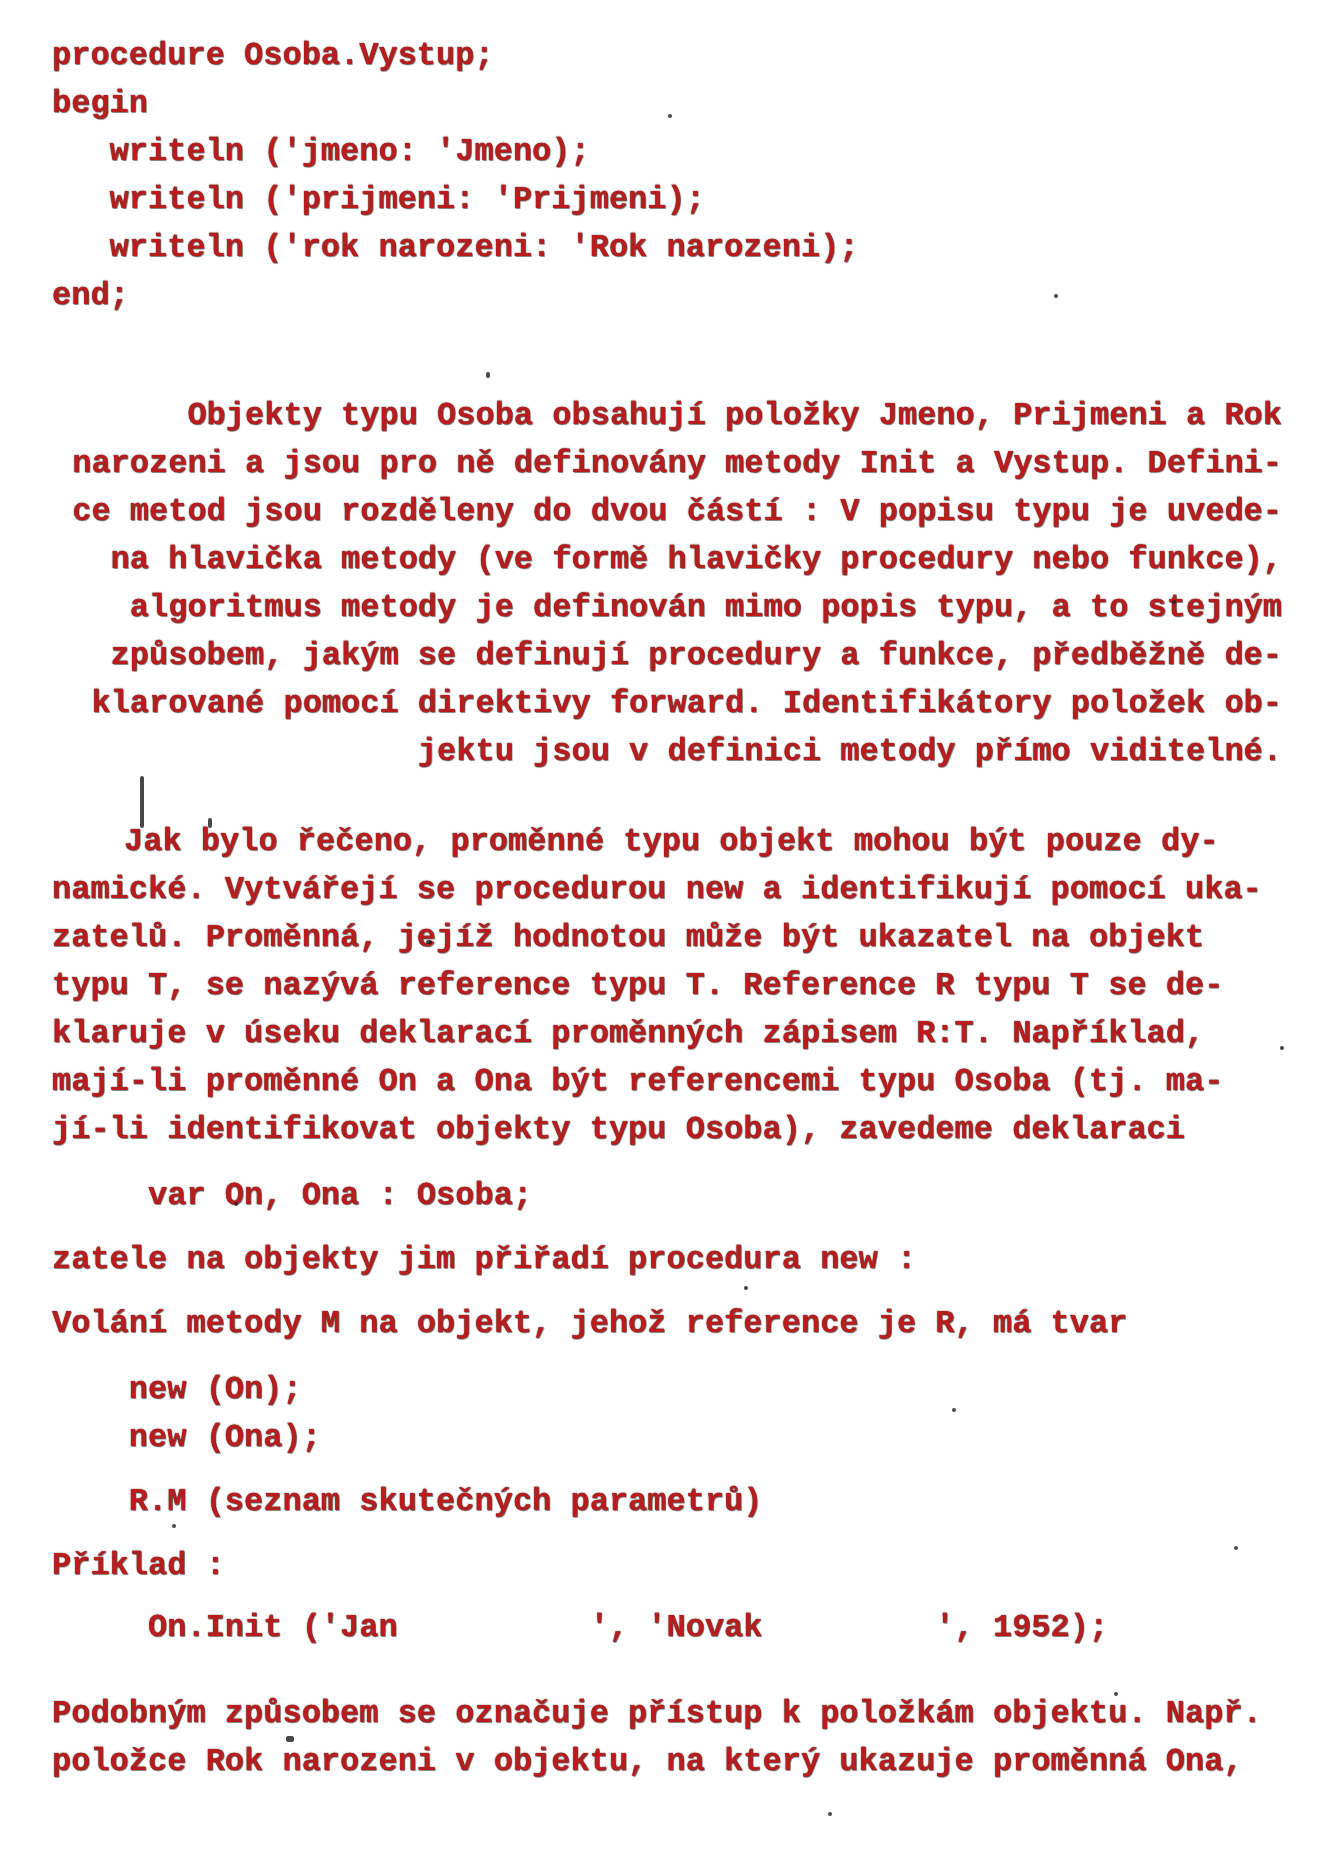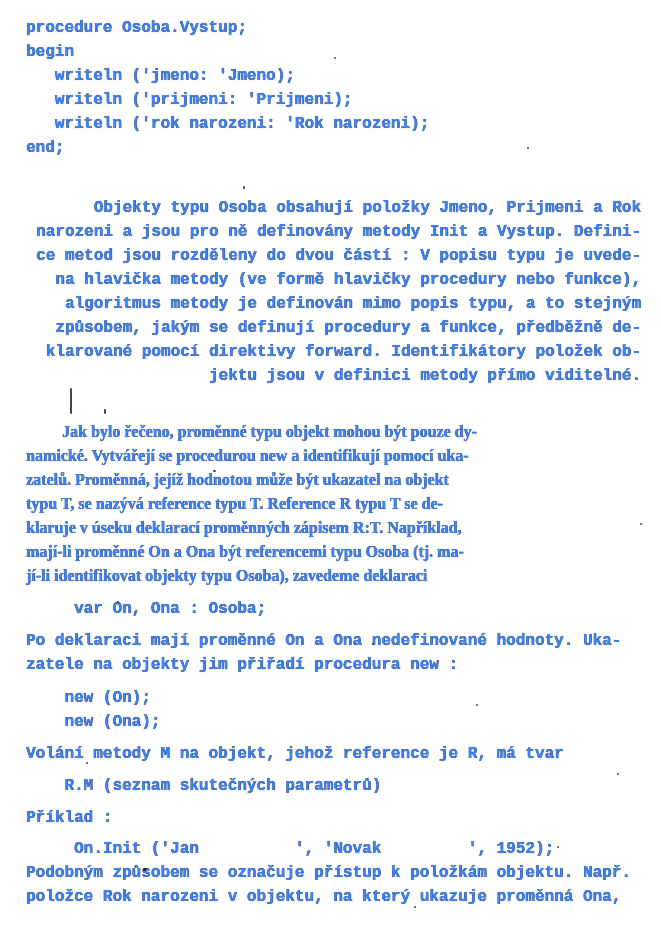--- a/index.html
+++ b/index.html
@@ -12,40 +12,40 @@
     width: 661px;
     height: 927px;
     background: #ffffff;
     overflow: hidden;
     box-sizing: border-box;
     padding: 16px 20px 0 26px;
     font-family: "Liberation Mono", "DejaVu Sans Mono", monospace;
     font-weight: bold;
     font-size: 16px;
     line-height: 24px;
-    color: #3b82f6;
+    color: #b91c1c;
     text-shadow: 0 0 0.7px rgba(10,8,6,0.85), 0.4px 0.3px 0 rgba(20,16,12,0.4);
   }
   .block { margin: 0; }
   .ln {
     white-space: pre;
     height: 24px;
     overflow: visible;
   }
   .fi { padding-left: 36px; }        
   .mt-p1   { margin-top: 36px; text-align: right; }
-  .mt-p2   { margin-top: 32px; font-family: Liberation Serif, serif; }
+  .mt-p2   { margin-top: 21px; }
   .mt-var  { margin-top: 9px; }
   .mt-p3   { margin-top: 8px; }
   .mt-new  { margin-top: 9px; }
   .mt-p4   { margin-top: 8px; }
   .mt-call { margin-top: 8px; }
   .mt-lbl  { margin-top: 8px; }
   .mt-init { margin-top: 7px; }
-  .mt-p5   { margin-top: 0; }
+  .mt-p5   { margin-top: 19px; }
   .speck {
     position: absolute;
     background: #1c1a18;
     opacity: 0.8;
     border-radius: 1px;
   }
 </style>
 </head>
 <body>
 
@@ -79,31 +79,30 @@
     <div class="ln">klaruje v úseku deklarací proměnných zápisem R:T. Například,</div>
     <div class="ln">mají-li proměnné On a Ona být referencemi typu Osoba (tj. ma-</div>
     <div class="ln">jí-li identifikovat objekty typu Osoba), zavedeme deklaraci</div>
   </div>
 
   <div class="block mt-var">
     <div class="ln">     var On, Ona : Osoba;</div>
   </div>
 
   <div class="block mt-p3">
-    <div class="ln">Po deklaraci mají proměnné On a Ona nedefinované hodnoty. Uka-</div>
     <div class="ln">zatele na objekty jim přiřadí procedura new :</div>
+  </div>
+
+  <div class="block mt-p4">
+    <div class="ln">Volání metody M na objekt, jehož reference je R, má tvar</div>
   </div>
 
   <div class="block mt-new">
     <div class="ln">    new (On);</div>
     <div class="ln">    new (Ona);</div>
-  </div>
-
-  <div class="block mt-p4">
-    <div class="ln">Volání metody M na objekt, jehož reference je R, má tvar</div>
   </div>
 
   <div class="block mt-call">
     <div class="ln">    R.M (seznam skutečných parametrů)</div>
   </div>
 
   <div class="block mt-lbl">
     <div class="ln">Příklad :</div>
   </div>
 

